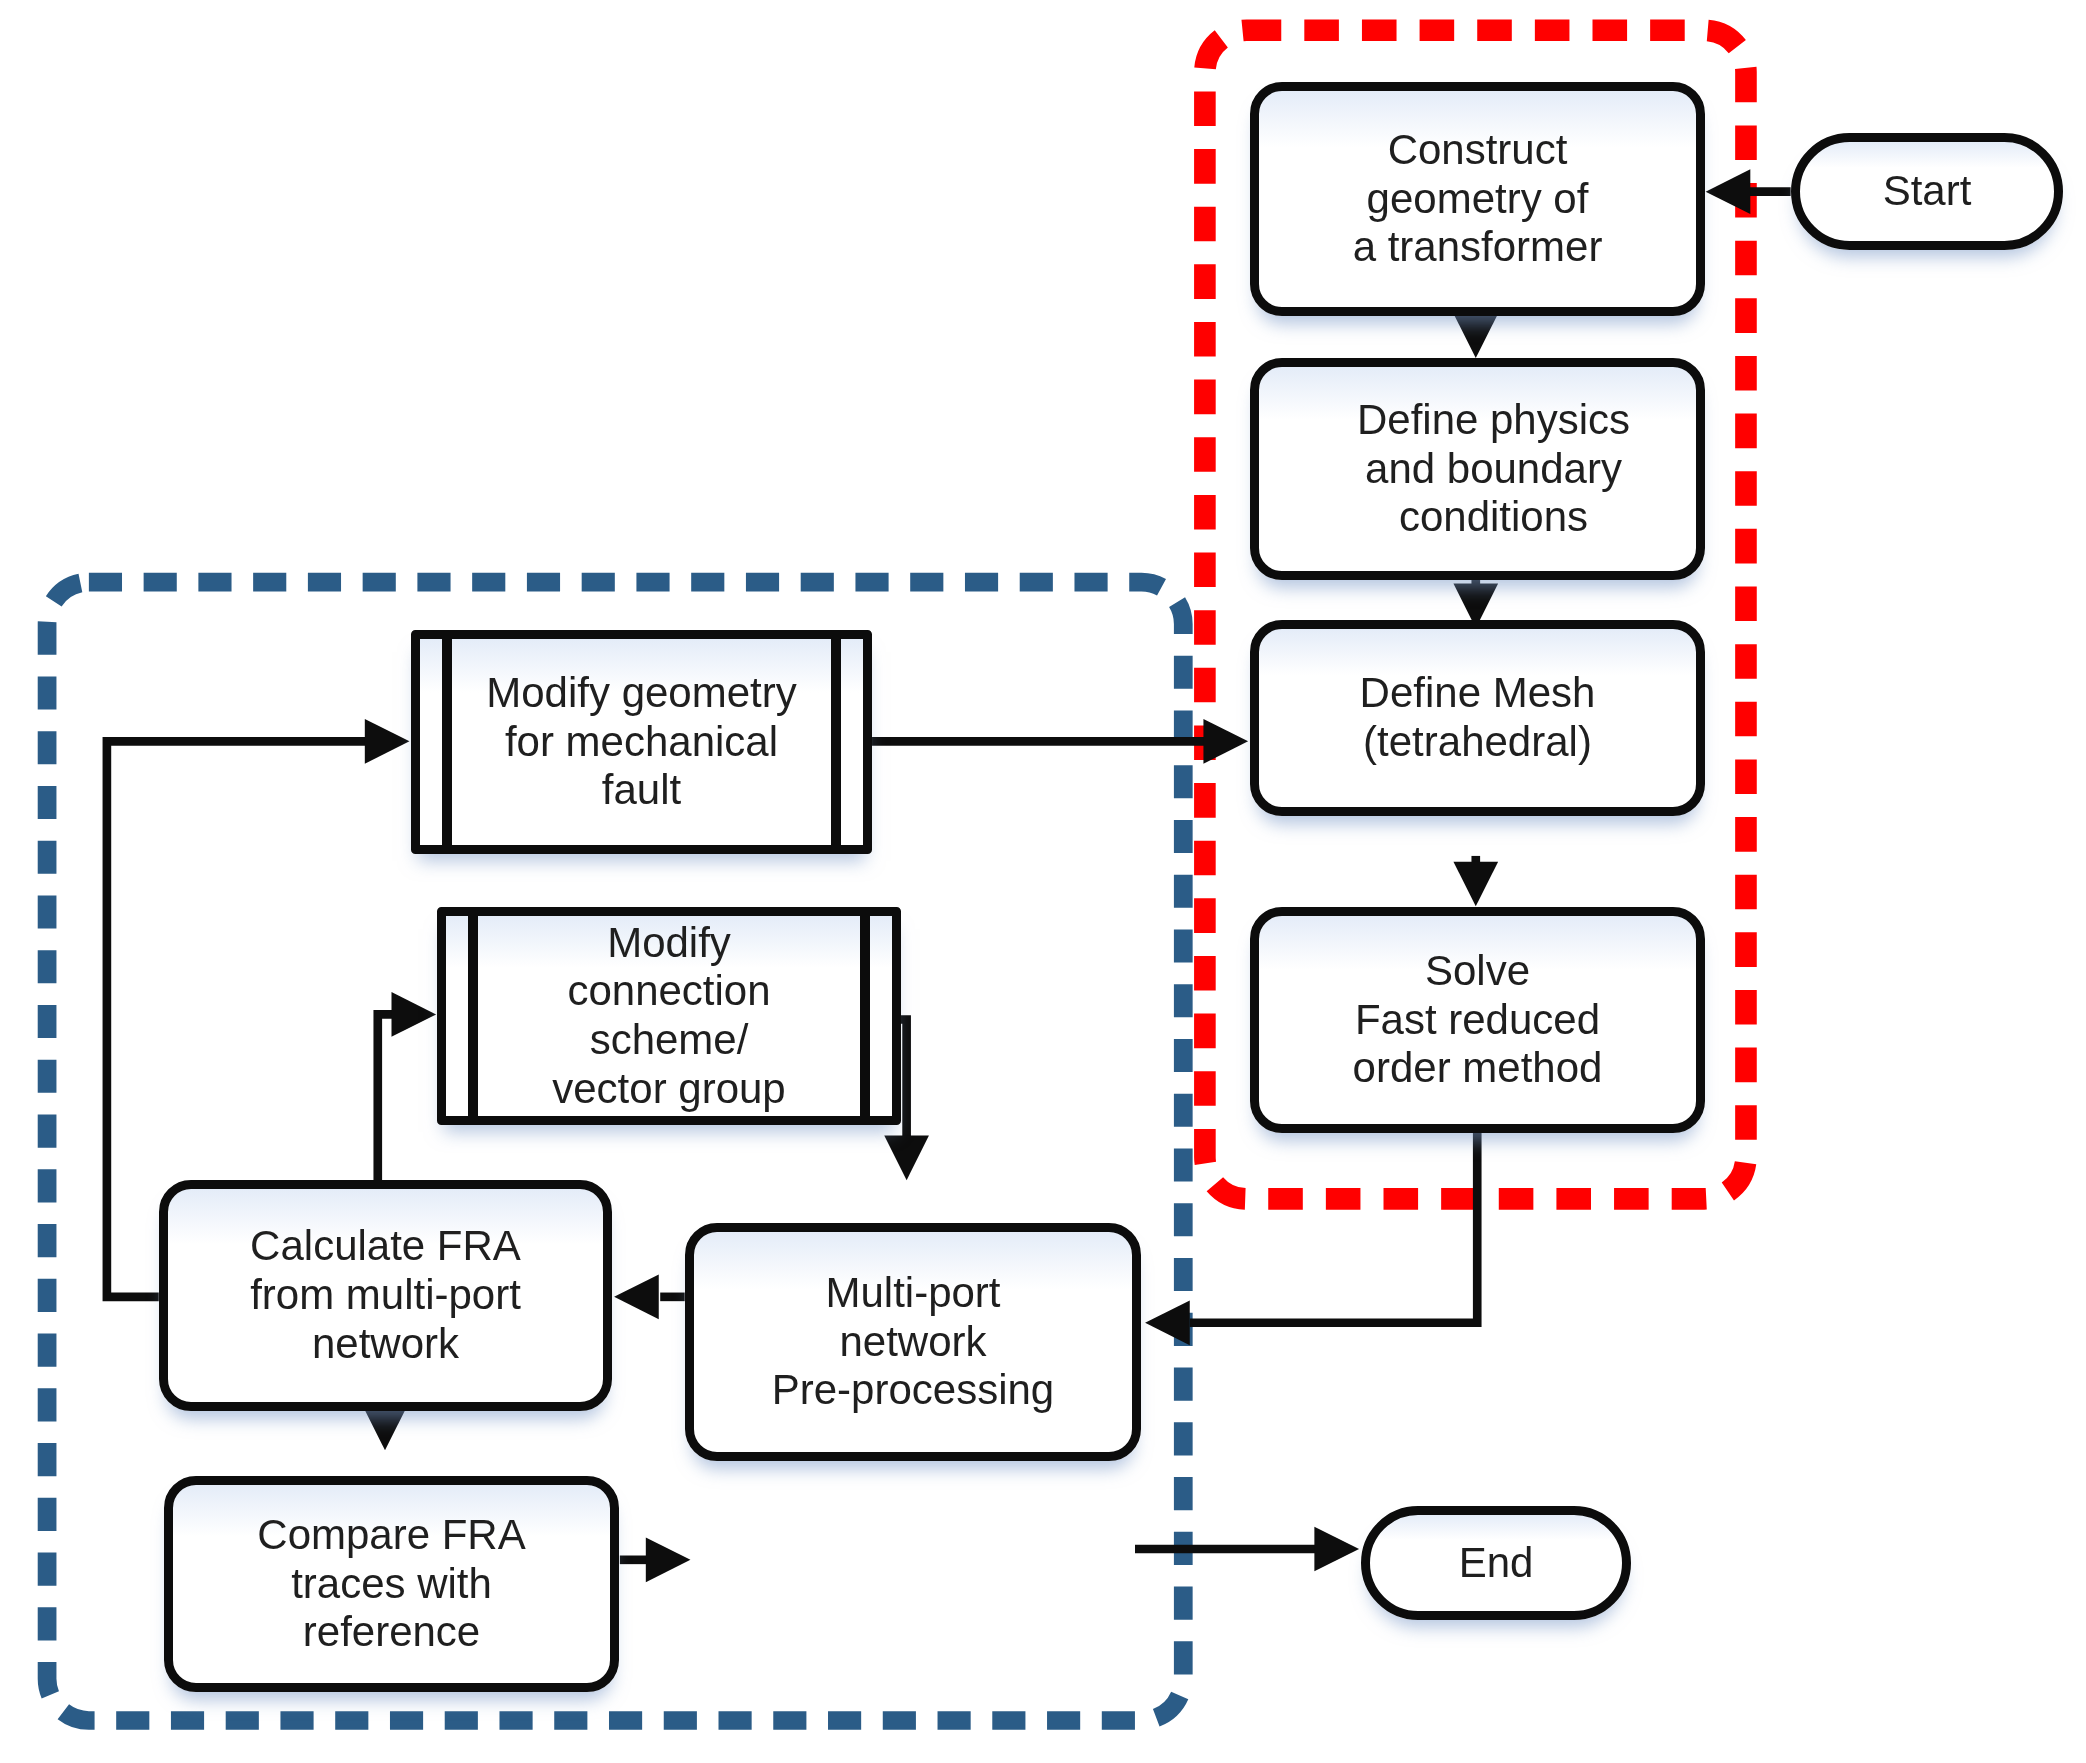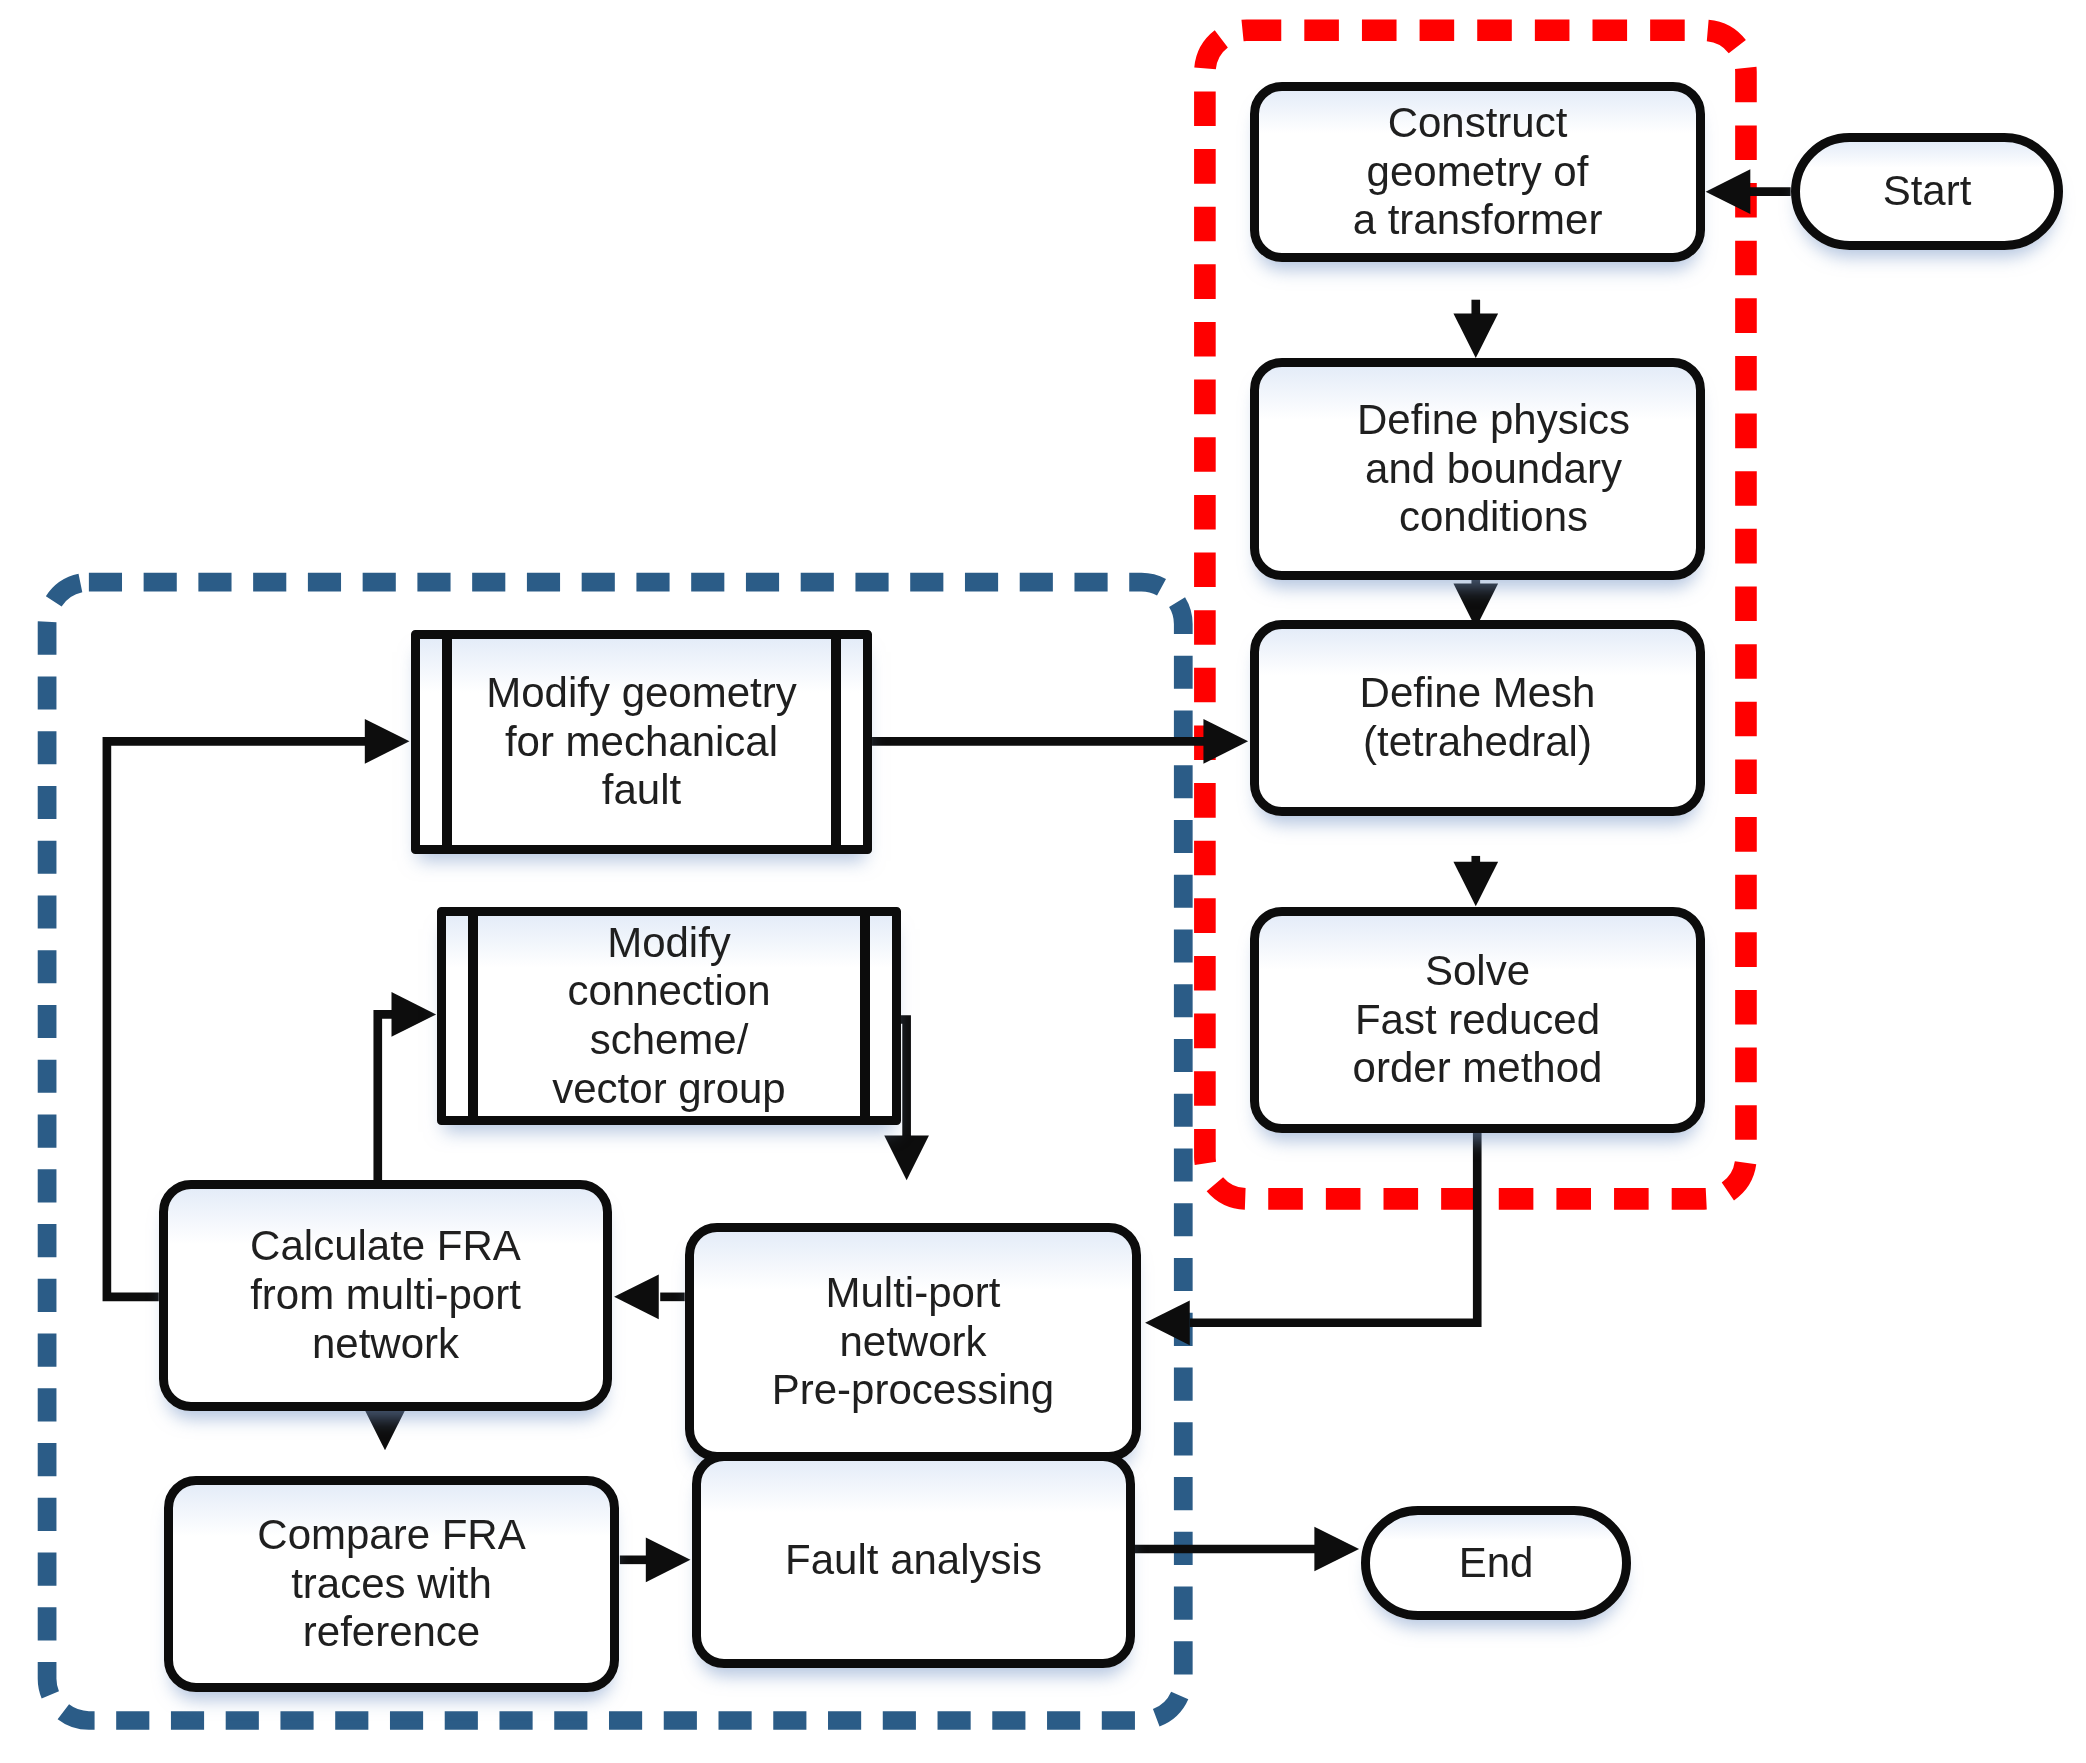--- a/index.html
+++ b/index.html
@@ -85,21 +85,21 @@
     <line class="wire" x1="534" y1="1956" x2="534" y2="1952"></line>
     <polygon class="head" points="534,2013 503,1951 565,1951"></polygon>
 
     <line class="wire" x1="860" y1="2165" x2="898" y2="2165"></line>
     <polygon class="head" points="958,2165 896,2134 896,2196"></polygon>
 
     <line class="wire" x1="1575" y1="2150" x2="1826" y2="2150"></line>
     <polygon class="head" points="1886,2150 1824,2119 1824,2181"></polygon>
   </svg>
 
-  <div class="node process" style="left:1250px;top:82px;width:455px;height:180px;">
+  <div class="node process" style="left:1250px;top:82px;width:455px;height:234px;">
     <div class="label">Construct
 geometry of
 a transformer</div>
   </div>
 
   <div class="node process" style="left:1250px;top:358px;width:455px;height:222px;padding-left:32px;">
     <div class="label">Define physics
 and boundary
 conditions</div>
   </div>
@@ -151,18 +151,15 @@
 network
 Pre-processing</div>
   </div>
 
   <div class="node process" style="left:164px;top:1476px;width:455px;height:216px;">
     <div class="label">Compare FRA
 traces with
 reference</div>
   </div>
 
-  <div class="node process" style="left:692px;top:1452px;width:443px;height:216px;">
-    <div class="label">Fault analysis</div>
-  </div>
 
 </div>
 
 
 </body></html>

